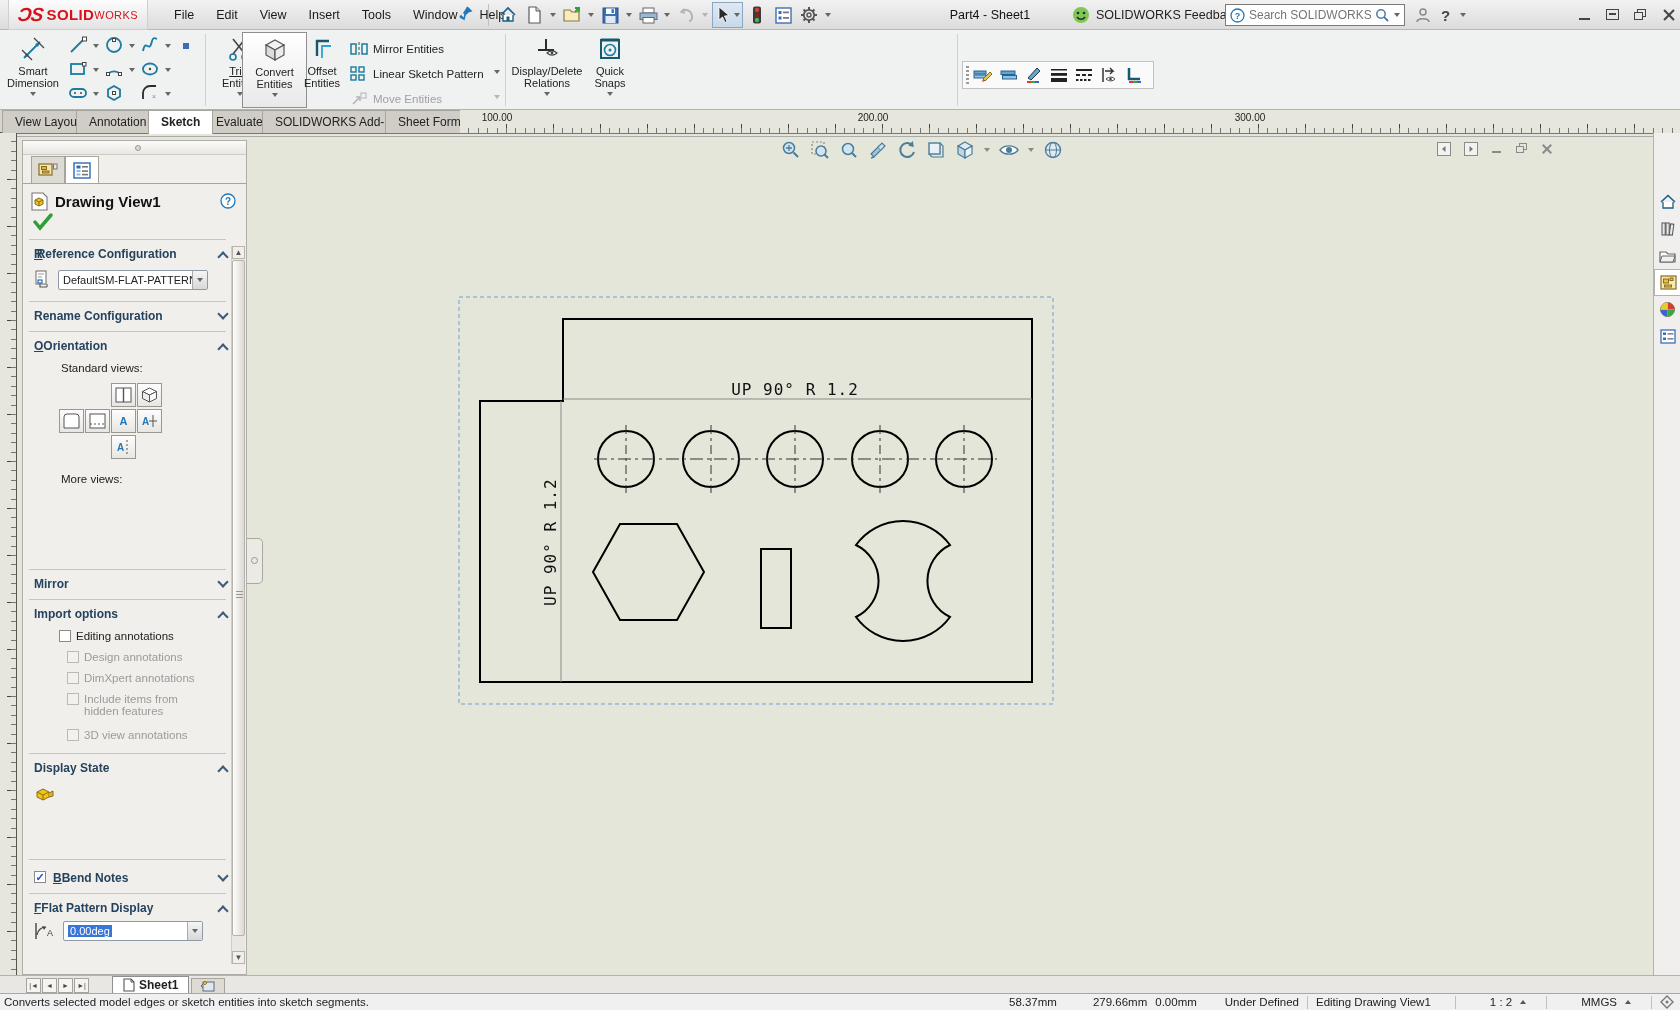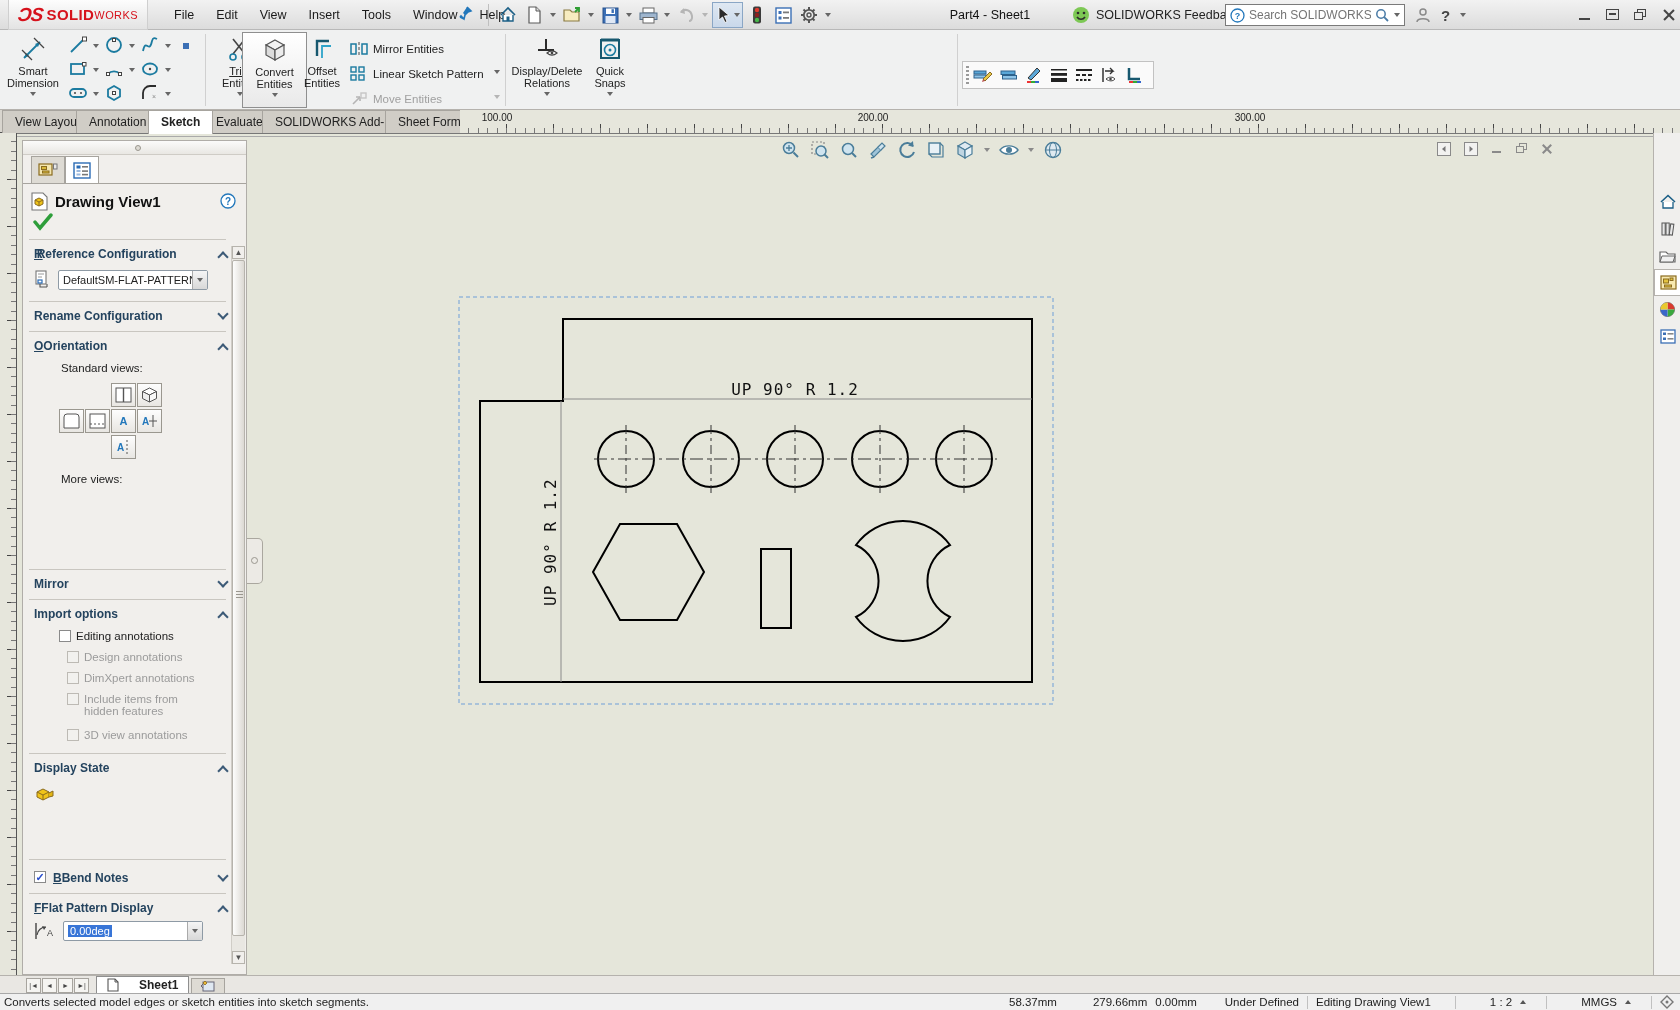--- a/index.html
+++ b/index.html
@@ -138,21 +138,21 @@
   
   #tooltip { position:absolute; left:263px; top:124px; width:209px; height:46px; background:#fff; border:1px solid #8f8f8f;
     box-shadow:2px 2px 3px rgba(0,0,0,.25); z-index:60; padding:3px 6px; }
   #tooltip .tt-title { font-weight:bold; font-size:11.5px; color:#111; }
   #tooltip .tt-line { font-size:11px; color:#222; line-height:13px; }
   #tooltip .notch { position:absolute; left:14px; top:-5px; width:8px; height:8px; background:#fff; border-left:1px solid #8f8f8f; border-top:1px solid #8f8f8f; transform:rotate(45deg); }
 
   
   #sheetbar { position:absolute; left:0; top:975px; width:1680px; height:18px; background:#e9e7e3; border-top:1px solid #b5b2ad; display:flex; align-items:flex-end; }
   .nav-btn { width:15px; height:15px; background:#f5f4f1; border:1px solid #a7a49e; margin-right:1px; font-size:7px; line-height:13px; text-align:center; color:#444; }
-  #sheet-tab { height:17px; background:#fff; border:1px solid #8f8f8f; border-bottom:none; display:flex; align-items:center; gap:20px; padding:0 10px; font-weight:bold; font-size:12px; margin-left:6px; }
+  #sheet-tab { height:17px; background:#fff; border:1px solid #8f8f8f; border-bottom:none; display:flex; align-items:center; gap:4px; padding:0 10px; font-weight:bold; font-size:12px; margin-left:22px; }
   #addsheet-tab { height:15px; background:#dedbd4; border:1px solid #a7a49e; border-bottom:none; display:flex; align-items:center; padding:0 8px; margin-left:2px; }
 
   
   #statusbar { position:absolute; left:0; top:993px; width:1680px; height:17px; background:#f0f0f0; border-top:1px solid #a8a8a8;
     display:flex; align-items:center; font-size:11.5px; color:#222; }
   #status-msg { padding-left:4px; flex:0 0 auto; }
   .st-sep { width:1px; height:13px; background:#c0c0c0; margin:0 8px; }
   .st-caret-up { width:0; height:0; border-left:3.5px solid transparent; border-right:3.5px solid transparent; border-bottom:4px solid #555; margin-left:8px; }
 
   

